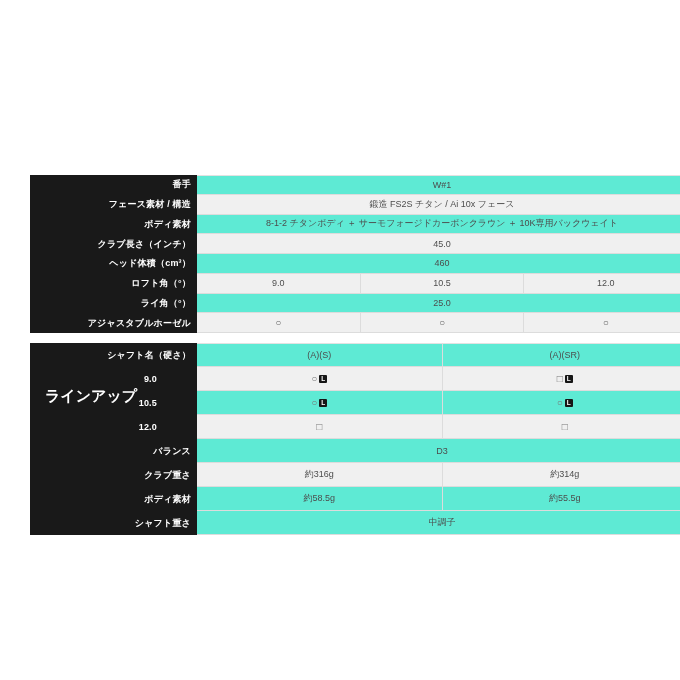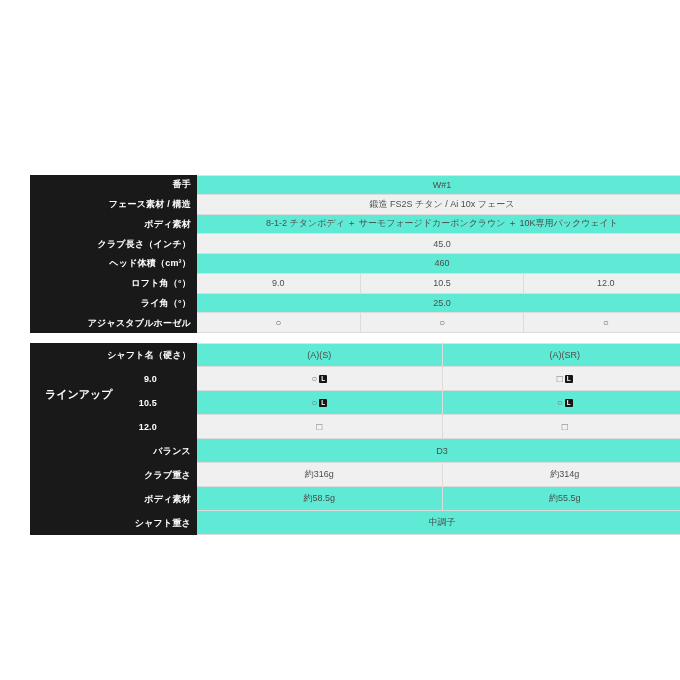--- a/index.html
+++ b/index.html
@@ -48,21 +48,21 @@
     overflow: hidden;
   }
   .cell + .cell { }
   .row.first .cell { border-top: 1px solid #e2e2e2; }
   .row.alt .cell { background: #f0f0f0; }
 
   .group-label {
     position: absolute;
     left: 35px;
     color: #ffffff;
-    font-size: 11px;
+    font-size: 15px;
     font-weight: bold;
   }
   #shaft-spec-table .group-label { top: 44px; }
 
   .mark { font-size: 10px; color: #777777; line-height: 1; }
   .circle-value { font-size: 10px; color: #666666; line-height: 1; }
   .lbadge {
     display: inline-block;
     width: 8px; height: 8px;
     line-height: 8px;

